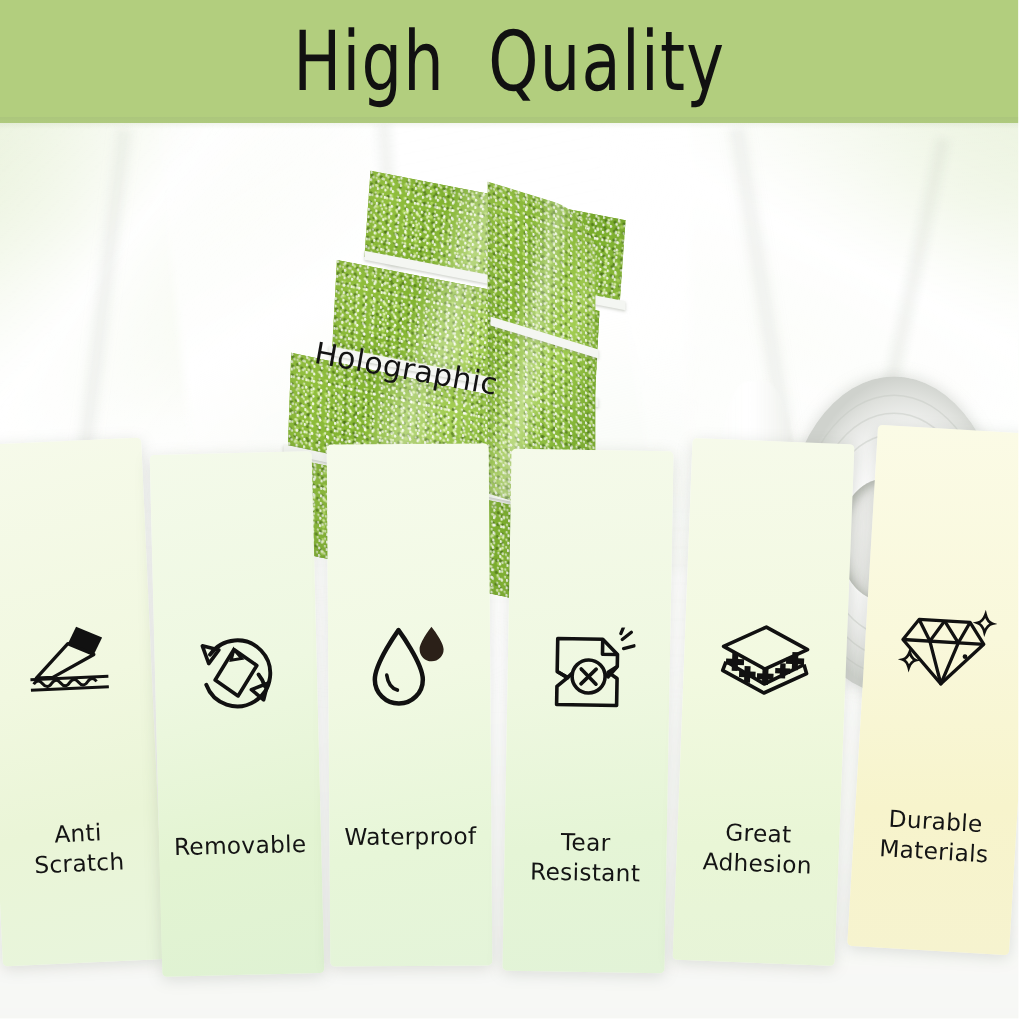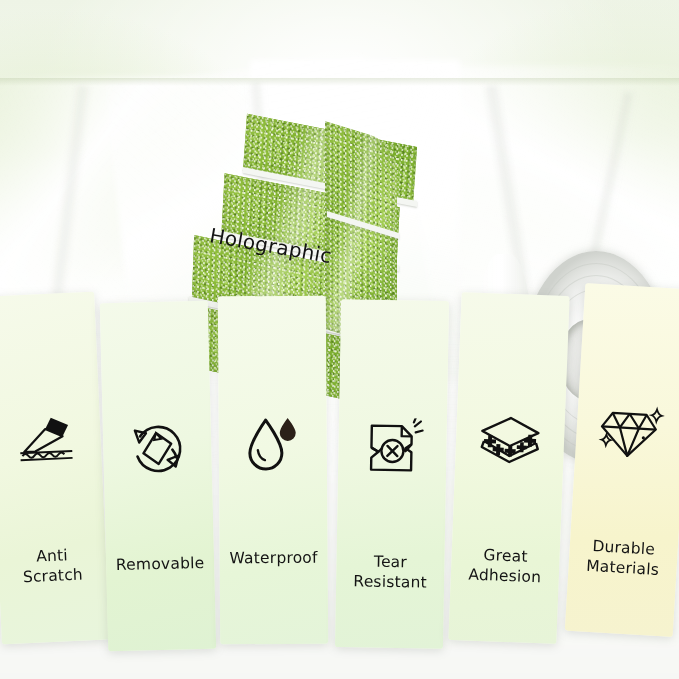--- a/index.html
+++ b/index.html
@@ -111,20 +111,23 @@
     <div class="silk s2"></div>
     <div class="silk s3"></div>
     <div class="silk s4"></div>
     <div class="silk s5"></div>
     <div class="fold" style="left:60px;top:85px;width:18px;height:230px;transform:rotate(7deg);"></div>
     <div class="fold" style="left:255px;top:82px;width:16px;height:210px;transform:rotate(-4deg);"></div>
     <div class="fold" style="left:500px;top:84px;width:20px;height:240px;transform:rotate(-9deg);"></div>
     <div class="fold" style="left:600px;top:90px;width:16px;height:200px;transform:rotate(12deg);"></div>
   </div>
 
+  <div class="banner">
+    <div class="banner-title">High  Quality</div>
+  </div>
   <div class="banner-shade"></div>
 
   <div class="roll-shadow"></div>
   <div class="roll">
 
     <div class="lbl" style="left:70px;top:12px;width:170px;height:58px;transform:skewY(11deg) skewX(-4deg);">
       <div class="sheen"></div>
     </div>
     <div class="gap" style="left:68px;top:66px;width:174px;height:6px;transform:skewY(11deg);"></div>
 

